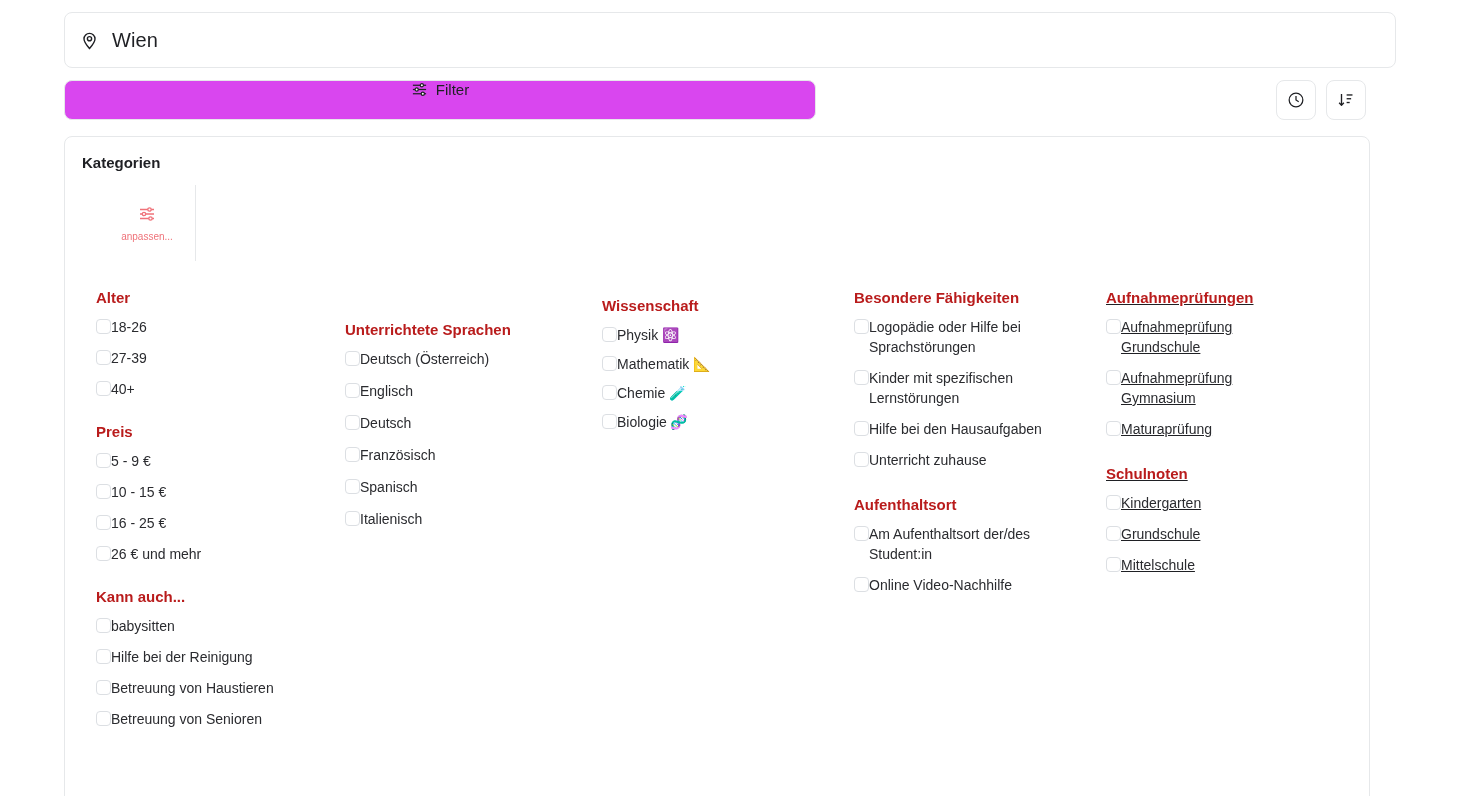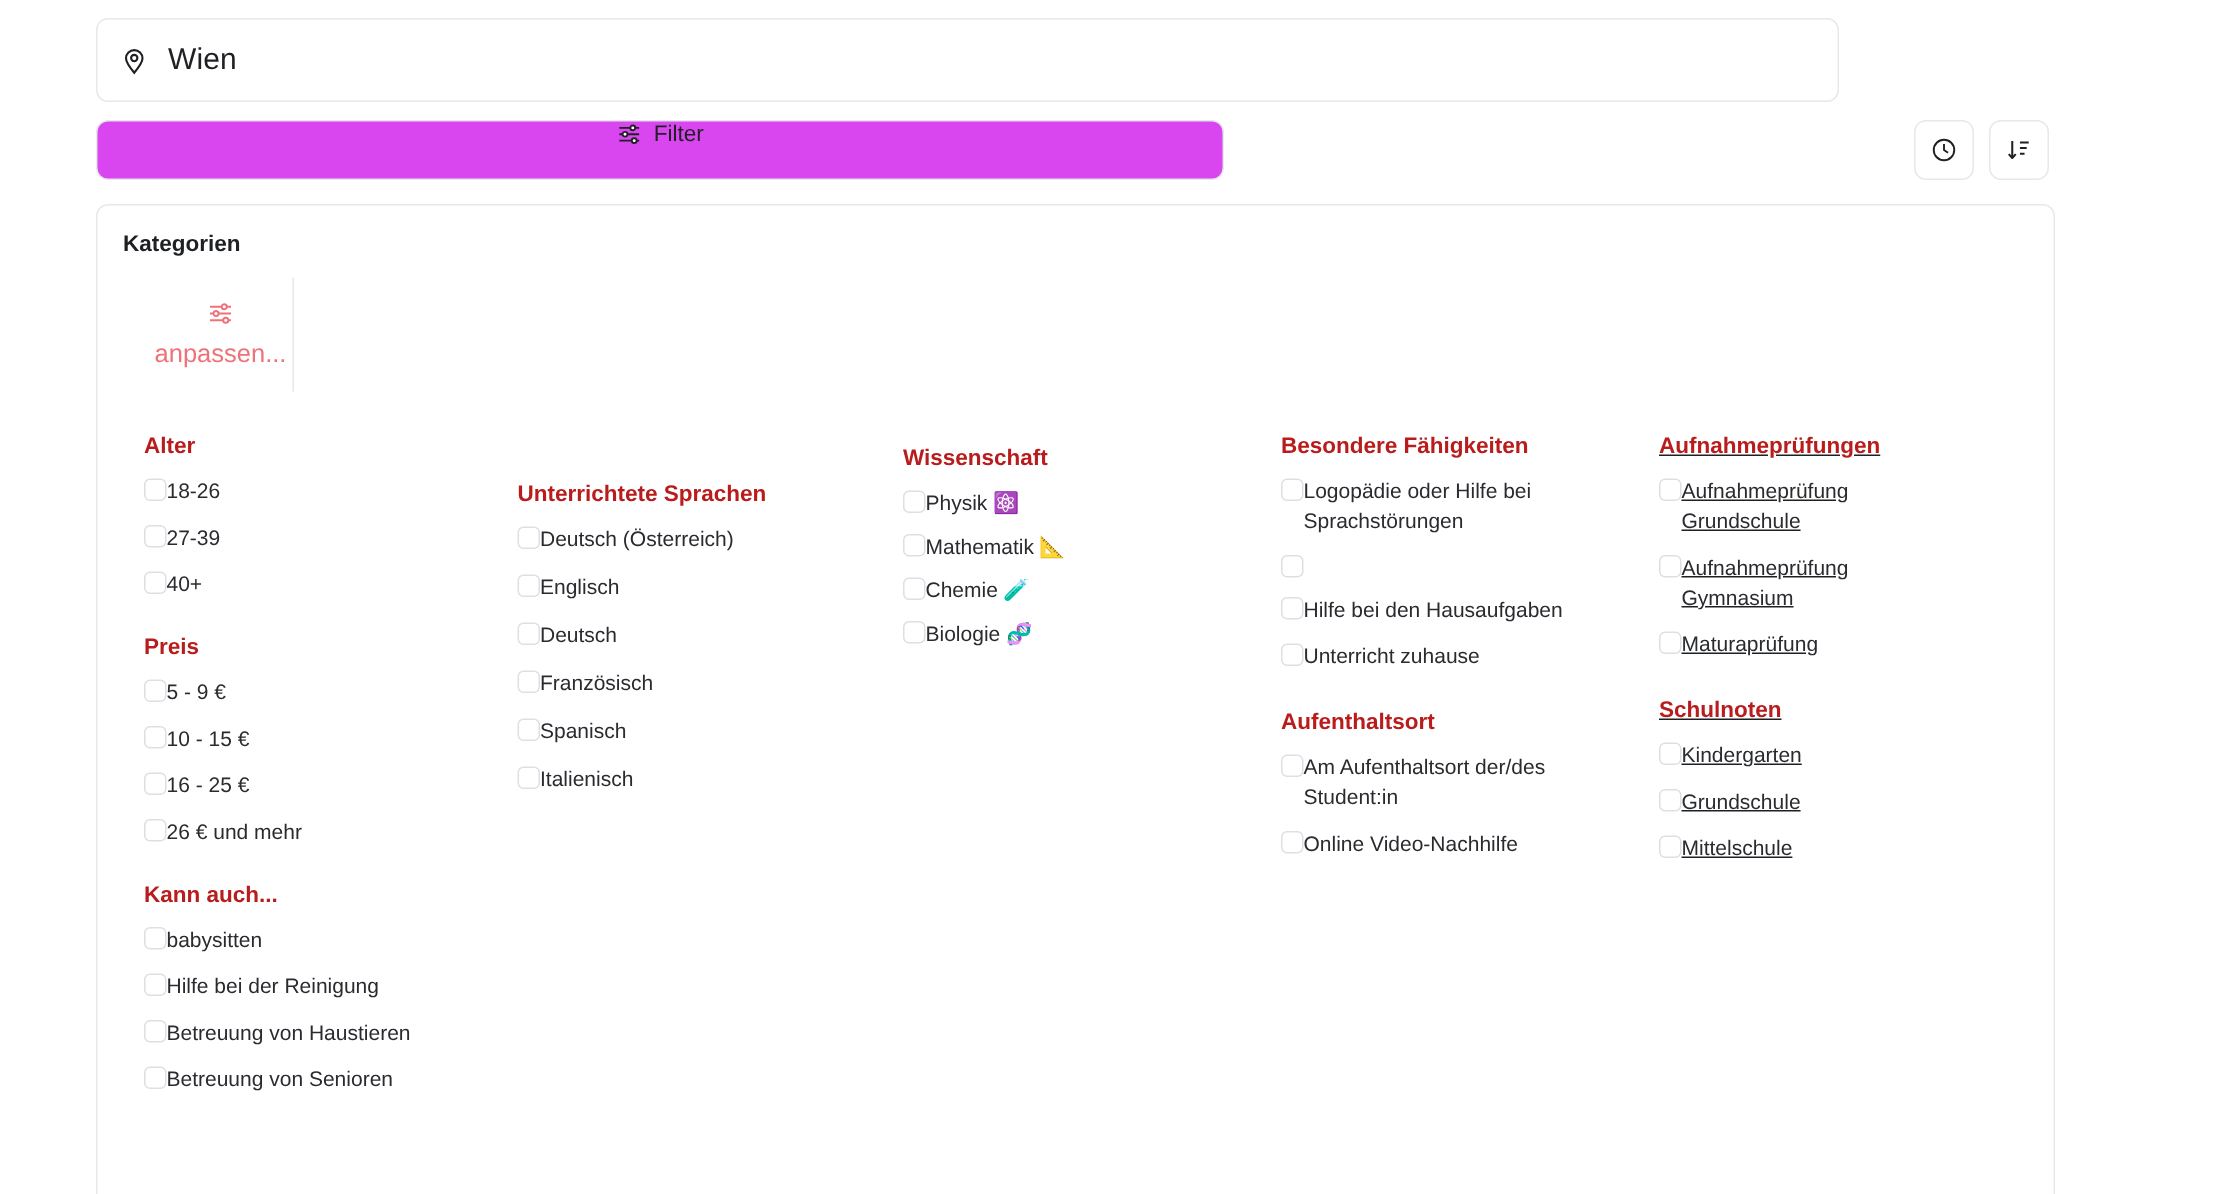--- a/index.html
+++ b/index.html
@@ -9,21 +9,21 @@
     background: #ffffff;
     font-family: "Liberation Sans", sans-serif;
     color: #1f2024;
     overflow: hidden;
   }
   .page { position: relative; width: 1480px; height: 796px; }
 
   
   .locbar {
     position: absolute; left: 64px; top: 12px;
-    width: 1162px; height: 56px;
+    width: 1332px; height: 56px;
     border: 1px solid #e6e8ea; border-radius: 8px;
     background: #fff;
     display: flex; align-items: center;
     padding: 0 16px;
     gap: 14px;
   }
   .locbar .pin { flex: 0 0 auto; display: flex; align-items: center; }
   .locbar .loc-value {
     font-size: 20px; color: #1f2024; letter-spacing: .1px;
   }
@@ -65,21 +65,21 @@
 
   
   .cust-wrap {
     position: absolute; left: 17px; top: 50px;
     width: 130px; height: 72px;
     display: flex; flex-direction: column;
     align-items: center; justify-content: center;
     gap: 8px; cursor: pointer;
   }
   .cust-wrap .cust-label {
-    font-size: 17px; color: #ef7279;
+    font-size: 10px; color: #ef7279;
   }
   .cust-divider {
     position: absolute; left: 130px; top: 48px;
     width: 1px; height: 76px; background: #e6e8ea;
   }
 
   
   .cols {
     position: absolute; left: 0; top: 0; width: 100%; height: 100%;
   }
@@ -309,20 +309,21 @@
       <div class="col" id="col-3">
           <div class="inner">
             <div class="grp">
               <div class="grp-title">Besondere Fähigkeiten</div>
               <div class="opt">
                 <span class="cb"></span>
                 <span class="opt-label">Logopädie oder Hilfe bei Sprachstörungen</span>
               </div>
               <div class="opt">
                 <span class="cb"></span>
+                <span class="opt-label">Kinder mit spezifischen Lernstörungen</span>
               </div>
               <div class="opt">
                 <span class="cb"></span>
                 <span class="opt-label">Hilfe bei den Hausaufgaben</span>
               </div>
               <div class="opt">
                 <span class="cb"></span>
                 <span class="opt-label">Unterricht zuhause</span>
               </div>
             </div>

